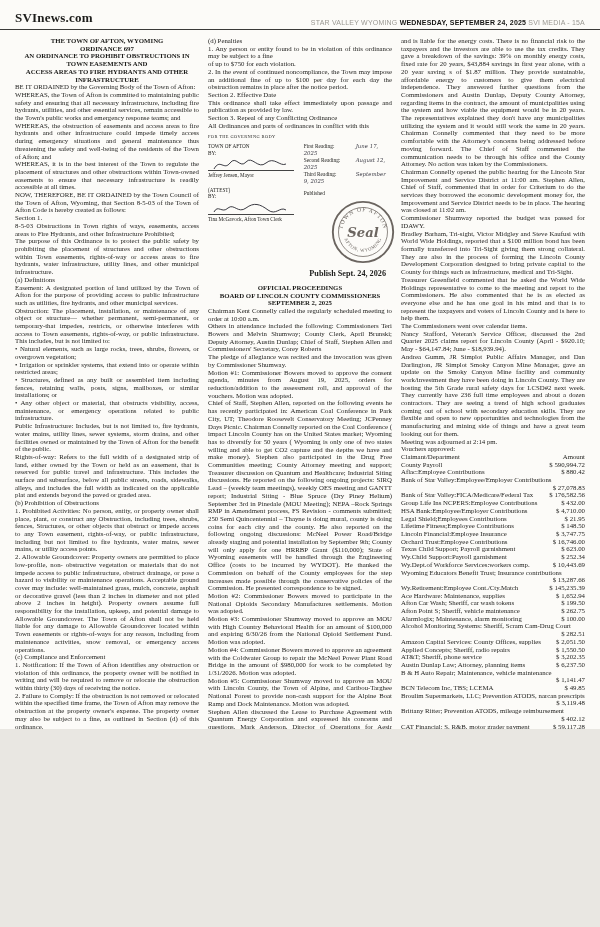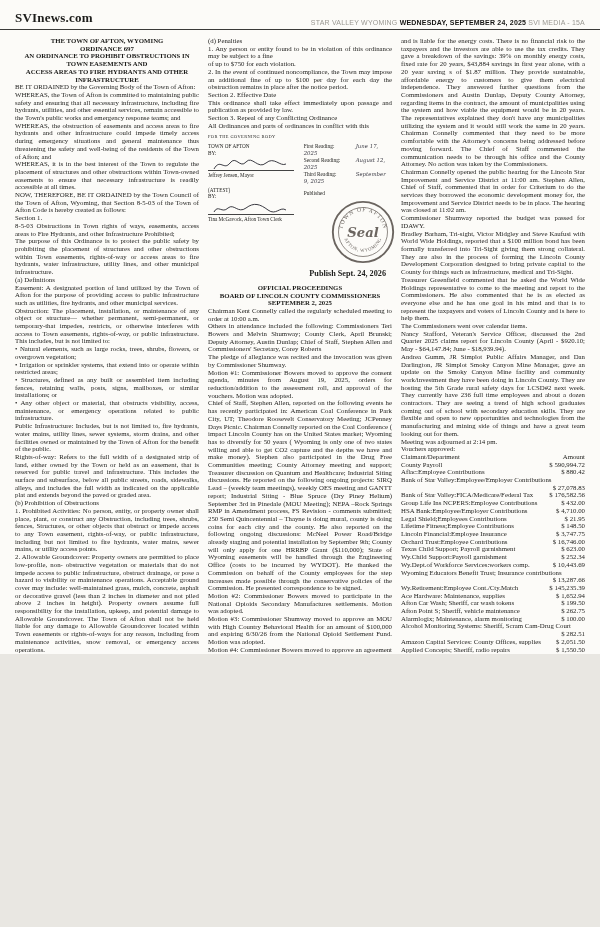--- a/index.html
+++ b/index.html
@@ -1,17 +1,17 @@
 <!DOCTYPE html>
 <html><head>
 <meta charset="utf-8">
 <style>
   html,body{margin:0;padding:0;}
   body{width:600px;height:927px;background:#e9e7e2;font-family:"Liberation Serif",serif;}
-  .page{width:600px;height:654px;background:#fcfbf8;color:#1d1d1b;overflow:hidden;box-sizing:border-box;position:relative;}
+  .page{width:600px;height:729px;background:#fcfbf8;color:#1d1d1b;overflow:hidden;box-sizing:border-box;position:relative;}
   
   .hdr{display:flex;justify-content:space-between;align-items:flex-end;padding:10px 15px 3px 15px;border-bottom:1.2px solid #3a3a38;}
   .site{font-weight:bold;font-size:13px;letter-spacing:.2px;font-family:"Liberation Serif",serif;}
   .hdr-right{font-family:"Liberation Sans",sans-serif;font-size:7px;letter-spacing:.2px;white-space:nowrap;}
   .hdr-gray{color:#9a9892;}
   .hdr-bold{color:#161614;font-weight:bold;}
   
   .cols{display:flex;gap:9px;padding:7px 15px 0 15px;box-sizing:border-box;}
   .col{flex:1 1 0;min-width:0;font-size:6.8px;line-height:7.7px;text-align:justify;}
   .cent{text-align:center;font-weight:bold;}

